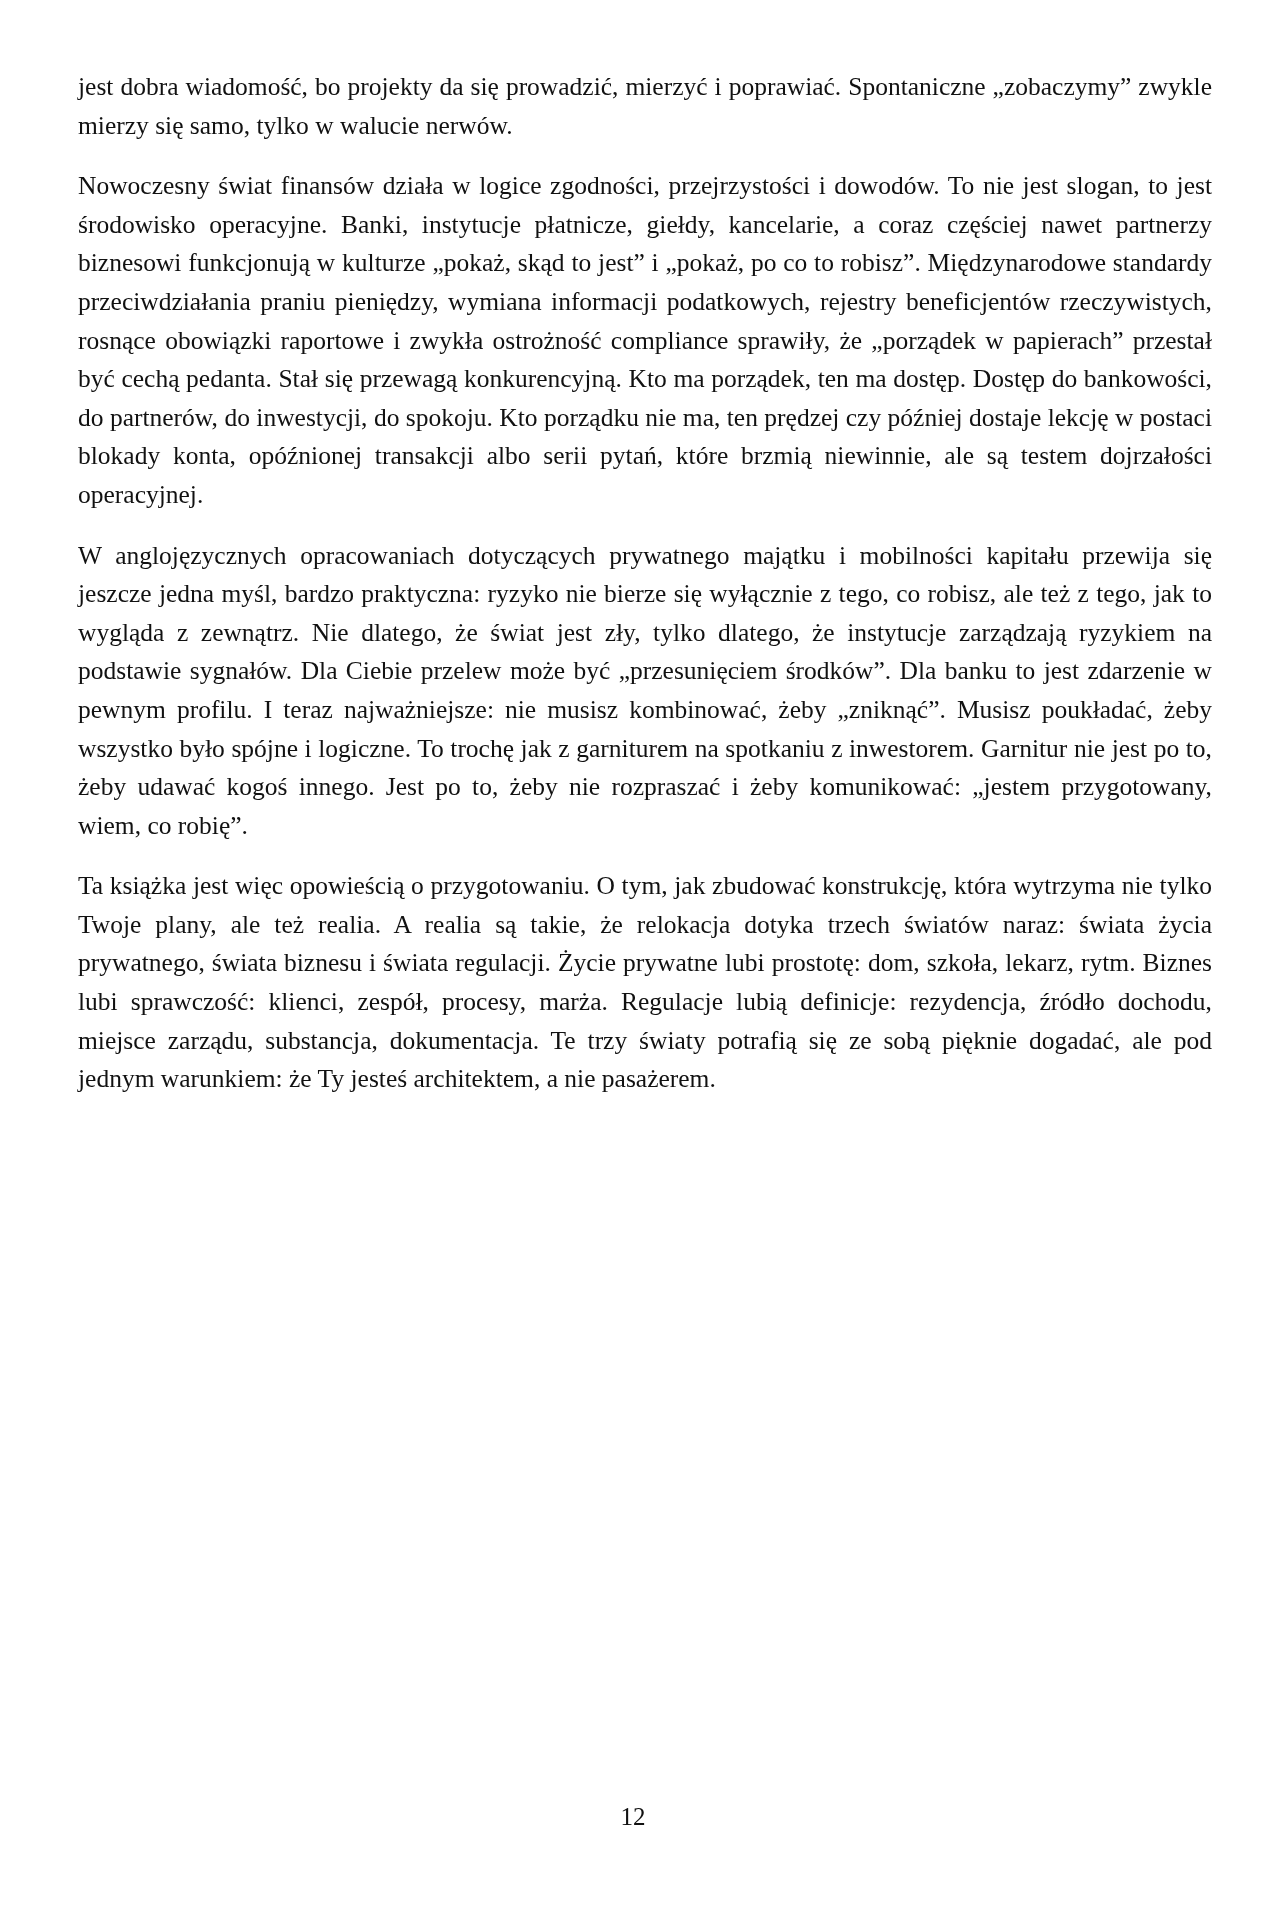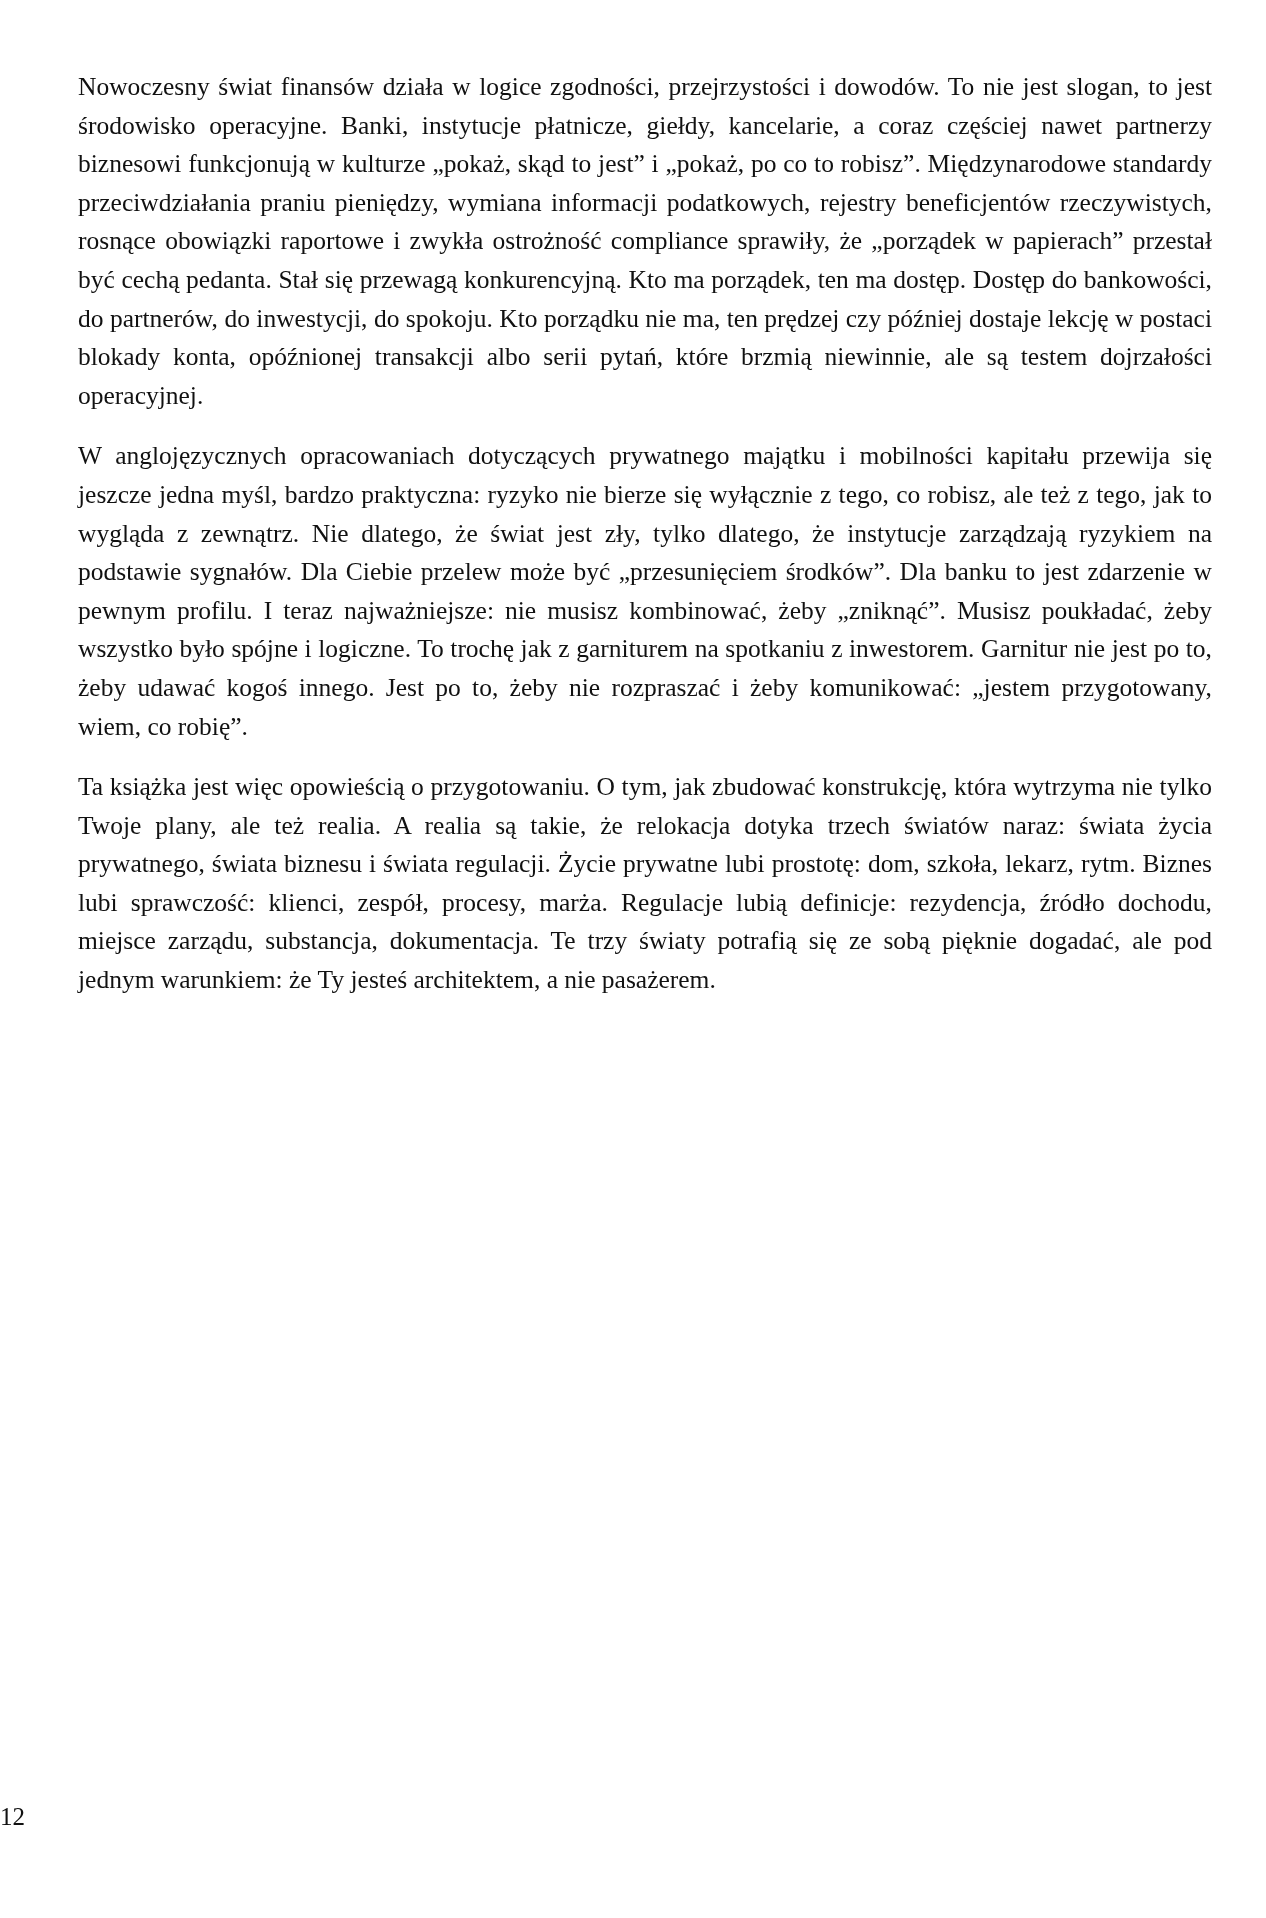--- a/index.html
+++ b/index.html
@@ -26,27 +26,28 @@
       font-size: 25.5px;
       line-height: 38.6px;
       text-align: justify;
       hyphens: none;
     }
     .page-number {
       position: absolute;
       left: 0;
       width: 1266px;
       top: 1802px;
-      text-align: left;
+      text-align: center;
       font-size: 25px;
       line-height: 30px;
     }
   </style>
 </head>
 <body>
 
 <div class="page">
+  <p class="para">jest dobra wiadomość, bo projekty da się prowadzić, mierzyć i poprawiać. Spontaniczne „zobaczymy” zwykle mierzy się samo, tylko w walucie nerwów.</p>
   <p class="para">Nowoczesny świat finansów działa w logice zgodności, przejrzystości i dowodów. To nie jest slogan, to jest środowisko operacyjne. Banki, instytucje płatnicze, giełdy, kancelarie, a coraz częściej nawet partnerzy biznesowi funkcjonują w kulturze „pokaż, skąd to jest” i „pokaż, po co to robisz”. Międzynarodowe standardy przeciwdziałania praniu pieniędzy, wymiana informacji podatkowych, rejestry beneficjentów rzeczywistych, rosnące obowiązki raportowe i zwykła ostrożność compliance sprawiły, że „porządek w papierach” przestał być cechą pedanta. Stał się przewagą konkurencyjną. Kto ma porządek, ten ma dostęp. Dostęp do bankowości, do partnerów, do inwestycji, do spokoju. Kto porządku nie ma, ten prędzej czy później dostaje lekcję w postaci blokady konta, opóźnionej transakcji albo serii pytań, które brzmią niewinnie, ale są testem dojrzałości operacyjnej.</p>
   <p class="para">W anglojęzycznych opracowaniach dotyczących prywatnego majątku i mobilności kapitału przewija się jeszcze jedna myśl, bardzo praktyczna: ryzyko nie bierze się wyłącznie z tego, co robisz, ale też z tego, jak to wygląda z zewnątrz. Nie dlatego, że świat jest zły, tylko dlatego, że instytucje zarządzają ryzykiem na podstawie sygnałów. Dla Ciebie przelew może być „przesunięciem środków”. Dla banku to jest zdarzenie w pewnym profilu. I teraz najważniejsze: nie musisz kombinować, żeby „zniknąć”. Musisz poukładać, żeby wszystko było spójne i logiczne. To trochę jak z garniturem na spotkaniu z inwestorem. Garnitur nie jest po to, żeby udawać kogoś innego. Jest po to, żeby nie rozpraszać i żeby komunikować: „jestem przygotowany, wiem, co robię”.</p>
   <p class="para">Ta książka jest więc opowieścią o przygotowaniu. O tym, jak zbudować konstrukcję, która wytrzyma nie tylko Twoje plany, ale też realia. A realia są takie, że relokacja dotyka trzech światów naraz: świata życia prywatnego, świata biznesu i świata regulacji. Życie prywatne lubi prostotę: dom, szkoła, lekarz, rytm. Biznes lubi sprawczość: klienci, zespół, procesy, marża. Regulacje lubią definicje: rezydencja, źródło dochodu, miejsce zarządu, substancja, dokumentacja. Te trzy światy potrafią się ze sobą pięknie dogadać, ale pod jednym warunkiem: że Ty jesteś architektem, a nie pasażerem.</p>
 </div>
 
 <div class="page-number">12</div>
 
 </body></html>

